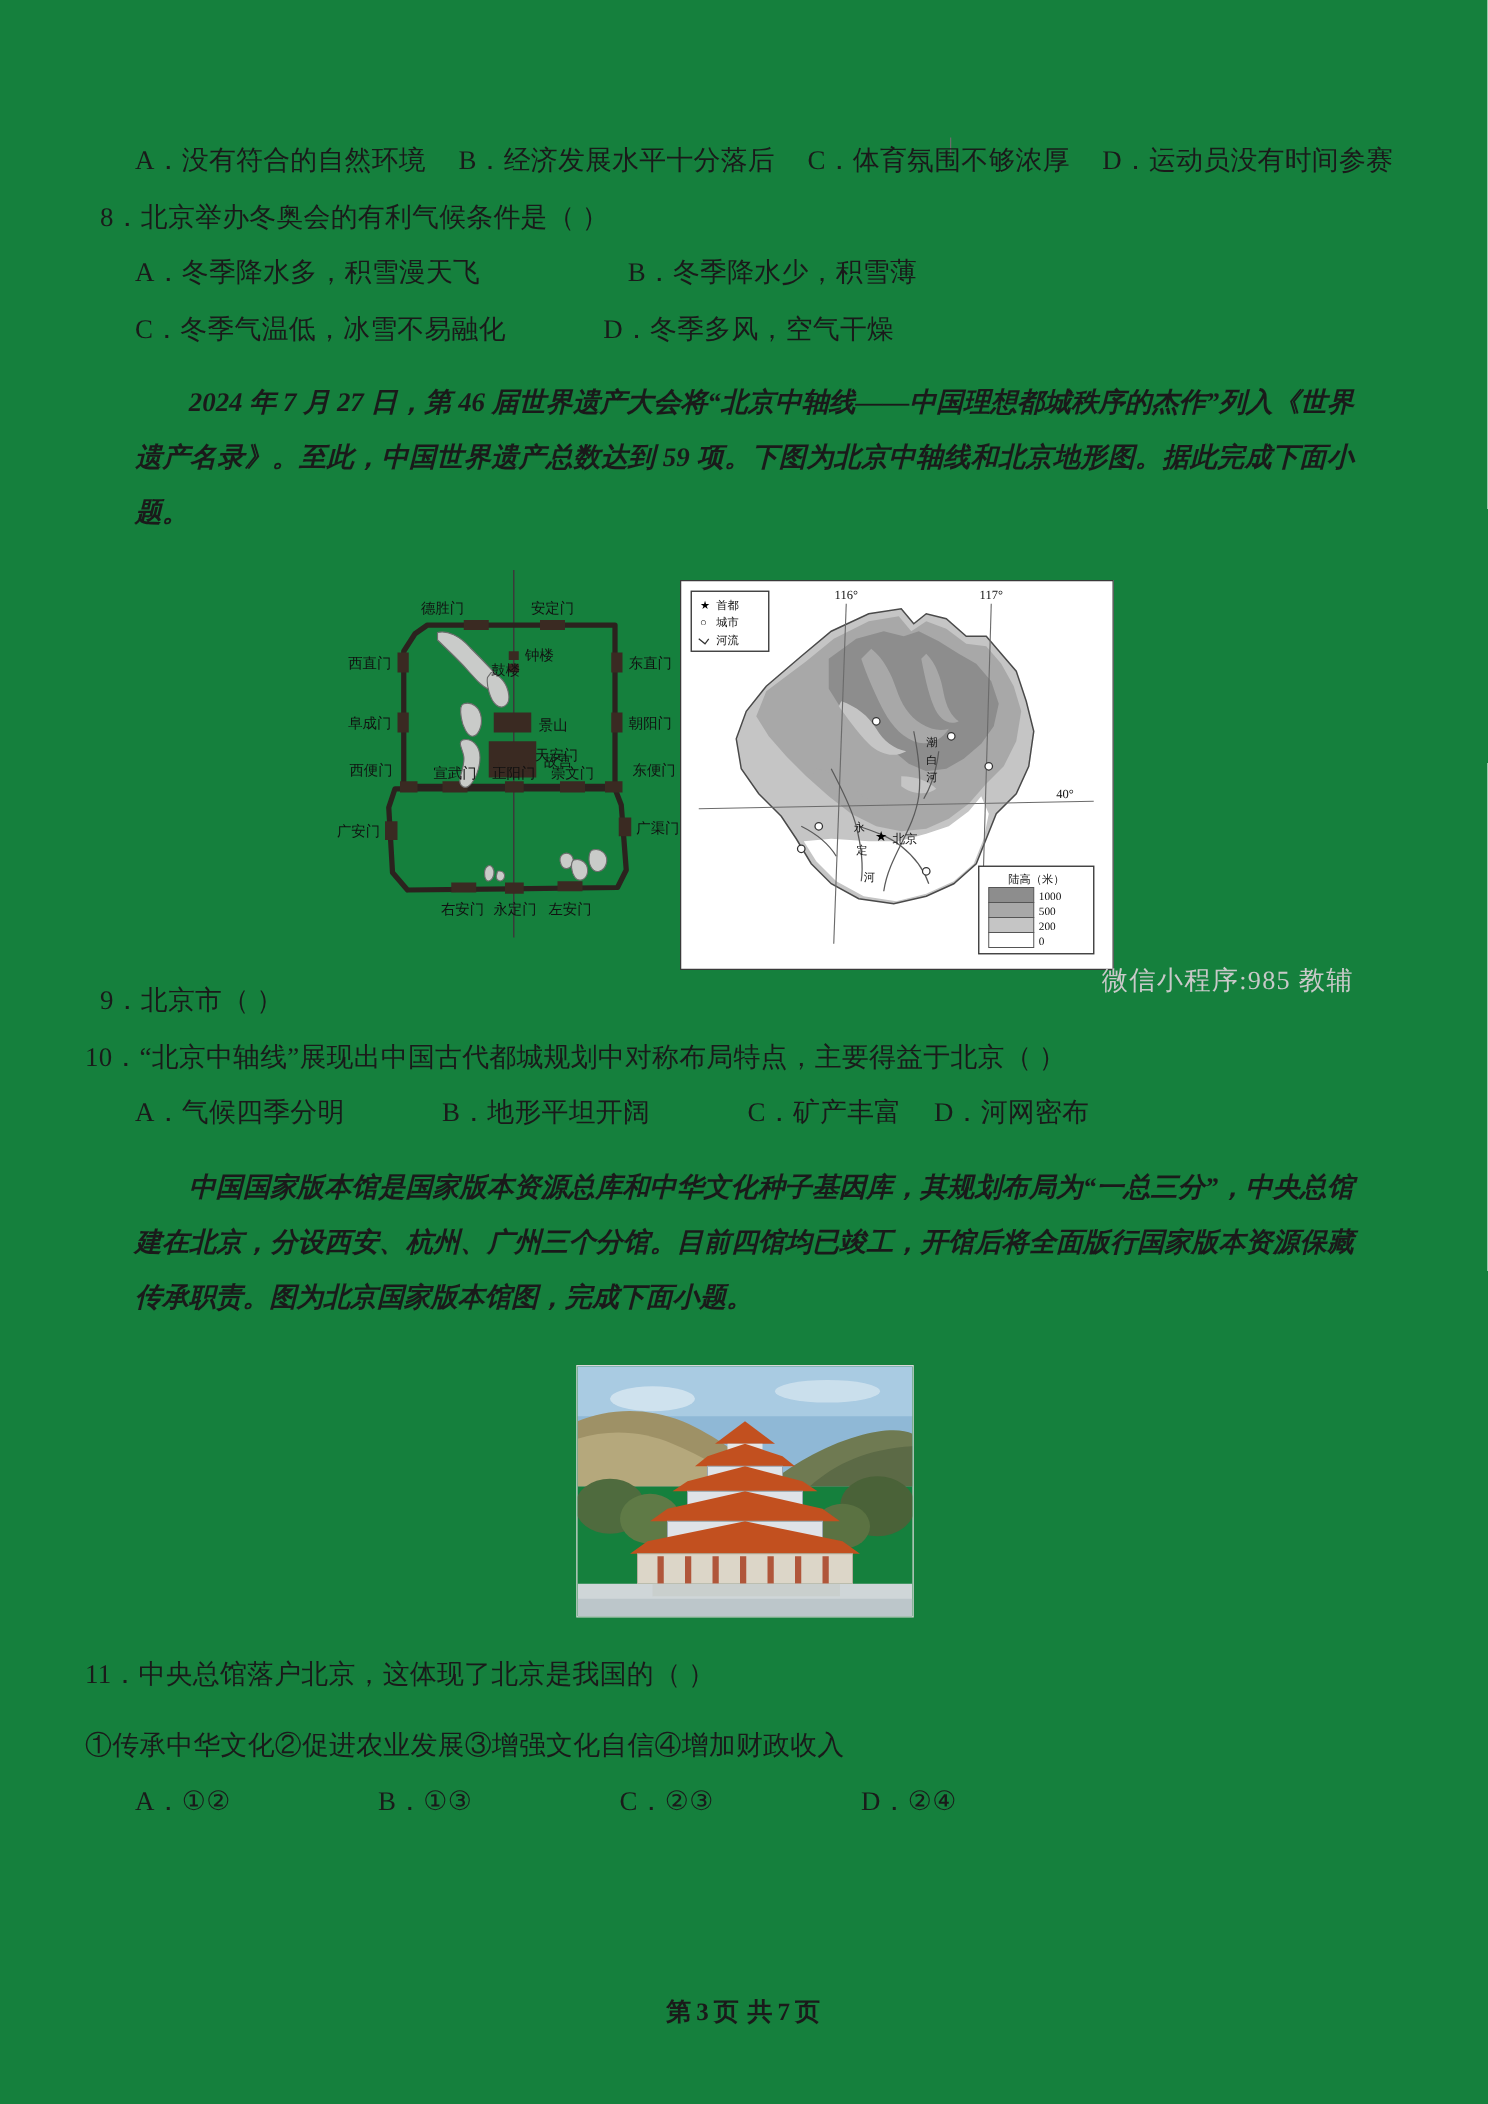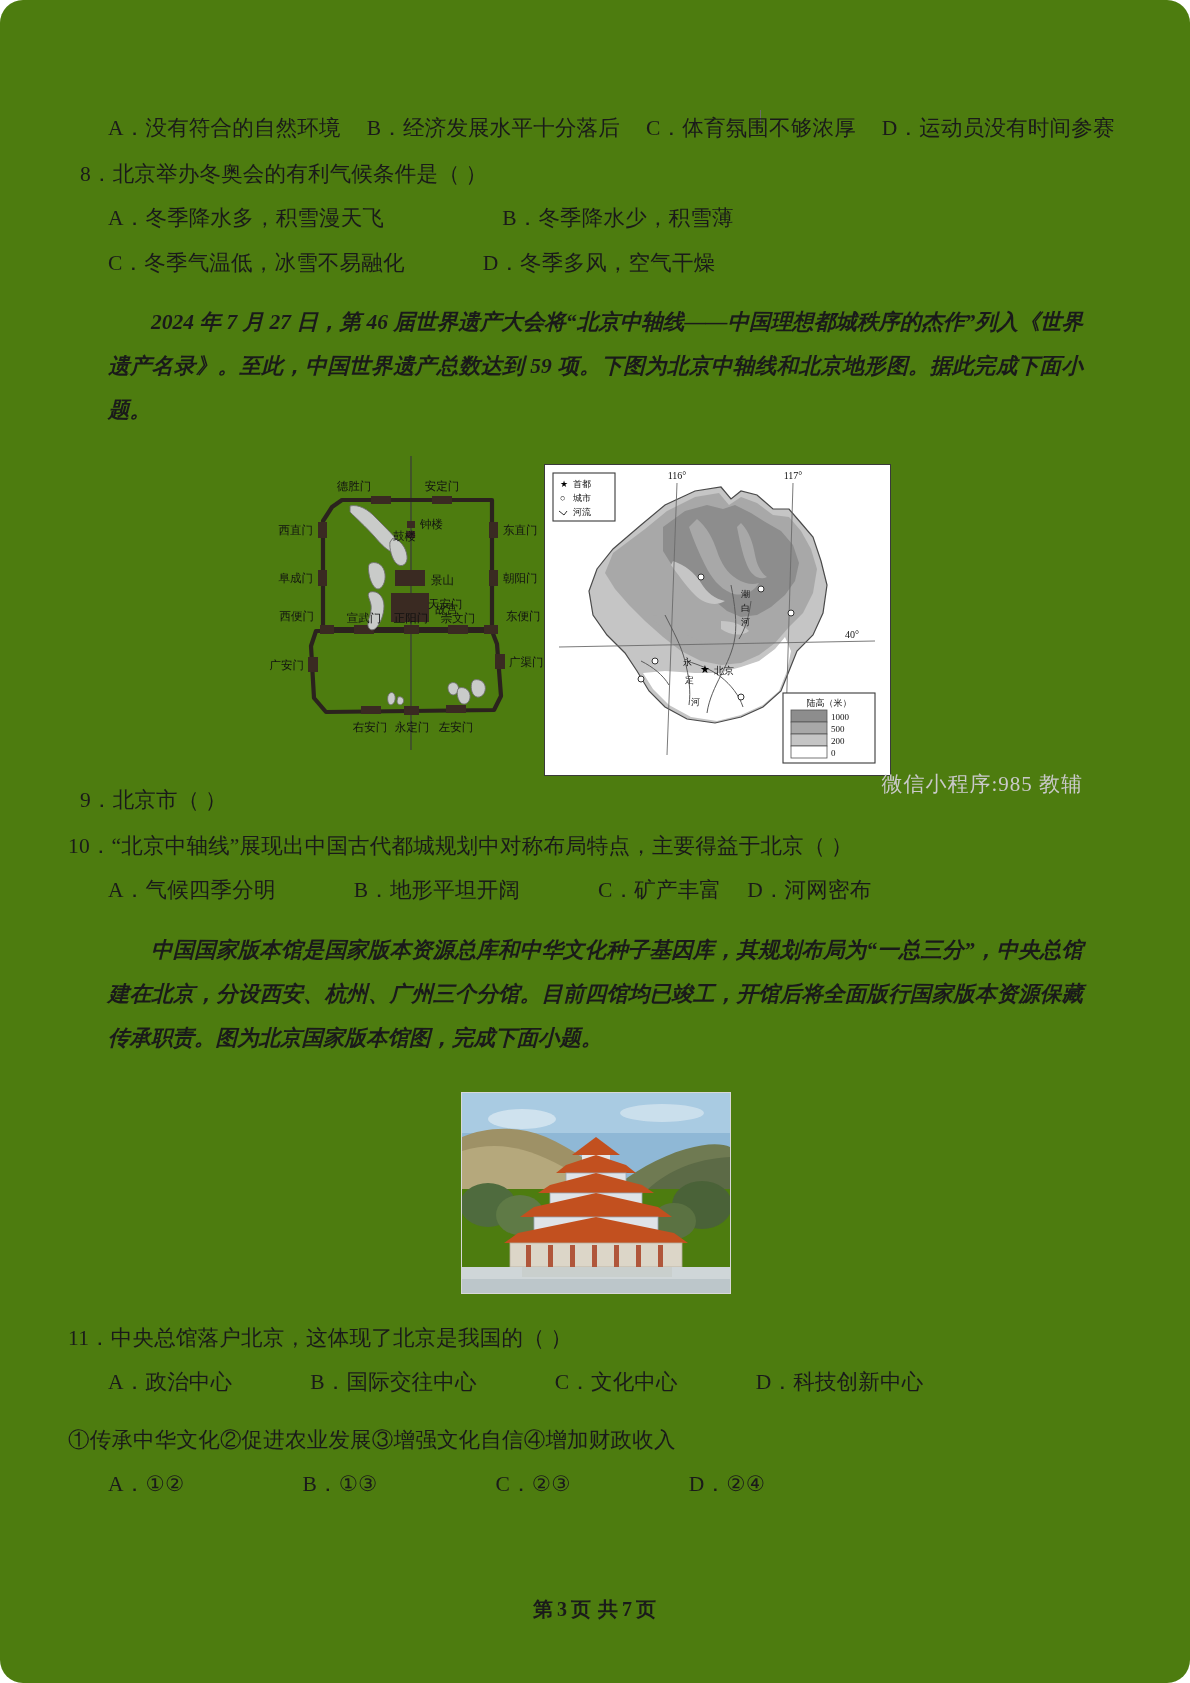--- a/index.html
+++ b/index.html
@@ -9,23 +9,22 @@
   }
   body {
     font-family: "Liberation Serif", "DejaVu Serif", serif;
     color: #1a1a1a;
   }
   .page {
     position: relative;
     width: 1190px;
     height: 1683px;
     margin: 0 auto;
-    background: #4d7c0f;
+    background: #15803d;
     overflow: hidden;
-    border-radius: 23px;
   }
   .content {
     position: absolute;
     left: 108px;
     top: 118px;
     width: 975px;
   }
   
   .tick {
     position: absolute;
@@ -428,23 +427,20 @@
           <rect x="0" y="186" width="268" height="14" fill="#bcc6ca"></rect>
 
           <rect x="60" y="174" width="150" height="10" fill="#c6ccc9" opacity="0.7"></rect>
         </svg>
       </div>
     </div>
 
     <div class="line qline" style="margin-left:-40px; margin-top:30px;">
       <span>11．</span><span>中央总馆落户北京，这体现了北京是我国的（      ）</span>
     </div>
-    <div class="line optrow">
-      <span class="opt">A．</span><span class="opt">政治中心</span><span class="gap-md"></span><span class="opt">B．</span><span class="opt">国际交往中心</span><span class="gap-md"></span><span class="opt">C．</span><span class="opt">文化中心</span><span class="gap-md"></span><span class="opt">D．</span><span class="opt">科技创新中心</span>
-    </div>
 
     <div class="line qline" style="margin-left:-40px; margin-top:36px;">①传承中华文化②促进农业发展③增强文化自信④增加财政收入</div>
     <div class="line optrow">
       <span class="opt">A．</span><span class="opt">①②</span><span class="gap-lg"></span><span class="opt">B．</span><span class="opt">①③</span><span class="gap-lg"></span><span class="opt">C．</span><span class="opt">②③</span><span class="gap-lg"></span><span class="opt">D．</span><span class="opt">②④</span>
     </div>
 
   </div>
 
   <div class="footer">
     <span>第</span><span class="num">3</span><span>页 共</span><span class="num">7</span><span>页</span>

